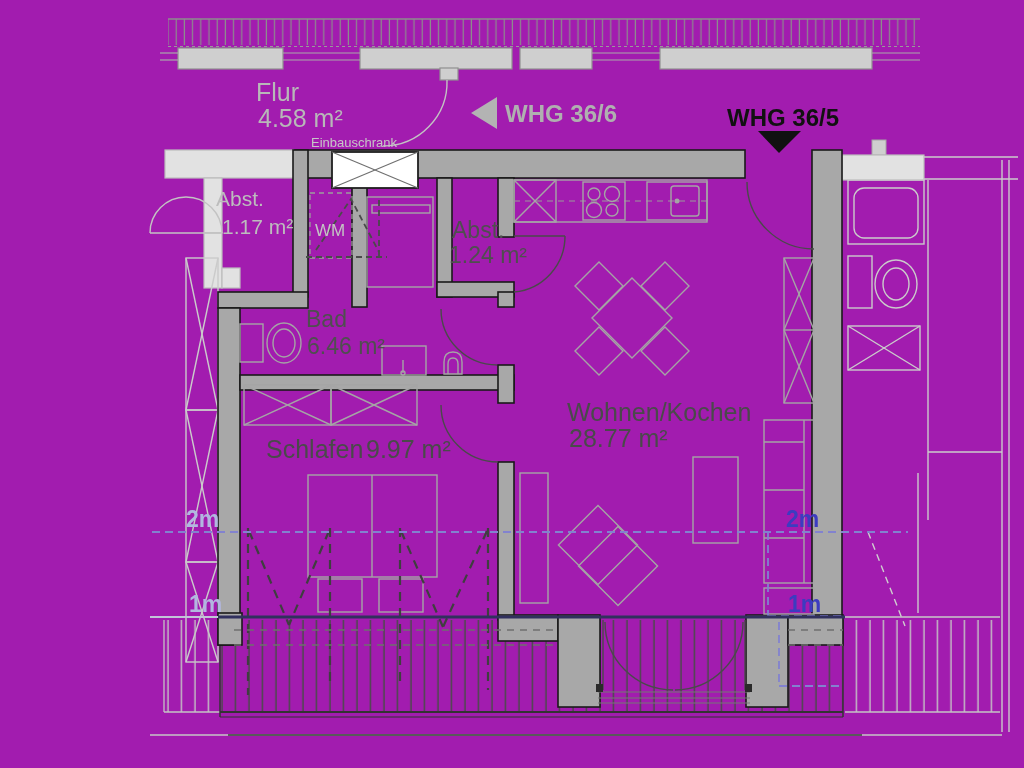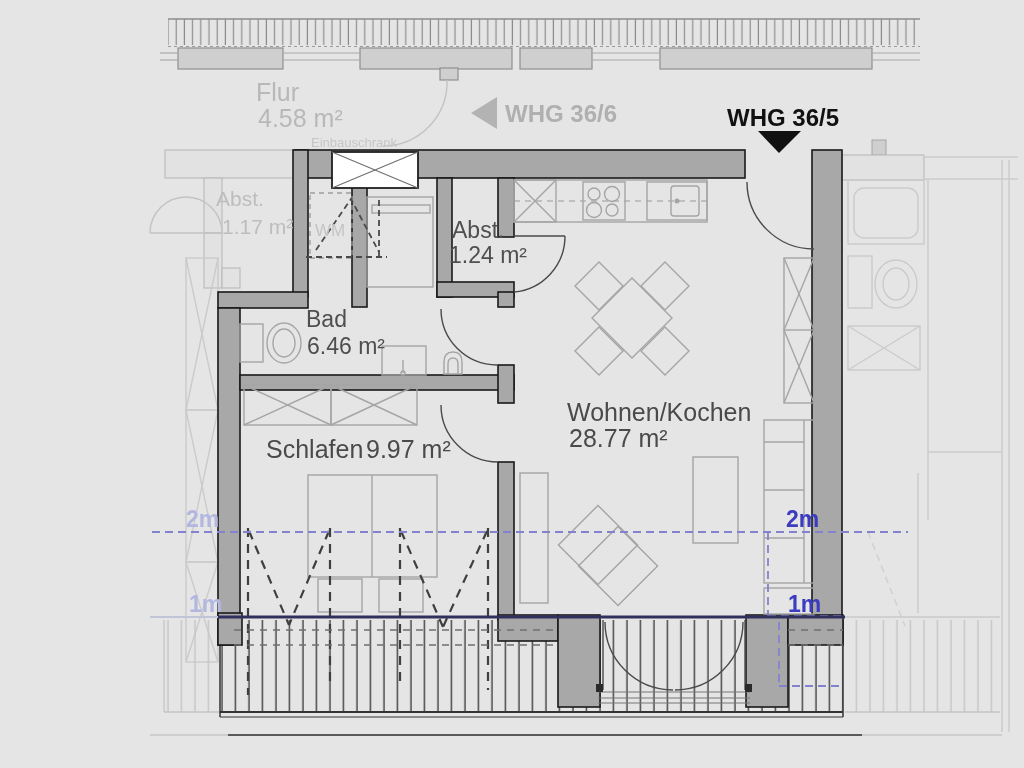--- a/index.html
+++ b/index.html
@@ -1,16 +1,16 @@
 <!DOCTYPE html>
 <html><head>
 <meta charset="utf-8">
 <style>
   html,body{margin:0;padding:0;background:#ffffff;}
-  .stage{position:relative;width:1024px;height:768px;background:#e5e5e5;overflow:hidden;}
+  .stage{position:relative;width:1024px;height:768px;background:#a21caf;overflow:hidden;}
   svg{display:block;}
   text{font-family:"Liberation Sans","DejaVu Sans",sans-serif;}
   .t-out   {fill:#b8b8b8;font-size:25px;}
   .t-out-s {fill:#bdbdbd;font-size:21px;}
   .t-room  {fill:#4f4f4f;font-size:23px;}
   .t-room-l{fill:#4a4a4a;font-size:25px;}
   .t-whg-g {fill:#b0b0b0;font-size:24px;font-weight:bold;}
   .t-whg-b {fill:#111111;font-size:24px;font-weight:bold;}
   .t-tiny  {fill:#c6c6c6;font-size:13px;}
   .t-wm    {fill:#c4c4c4;font-size:17px;}

